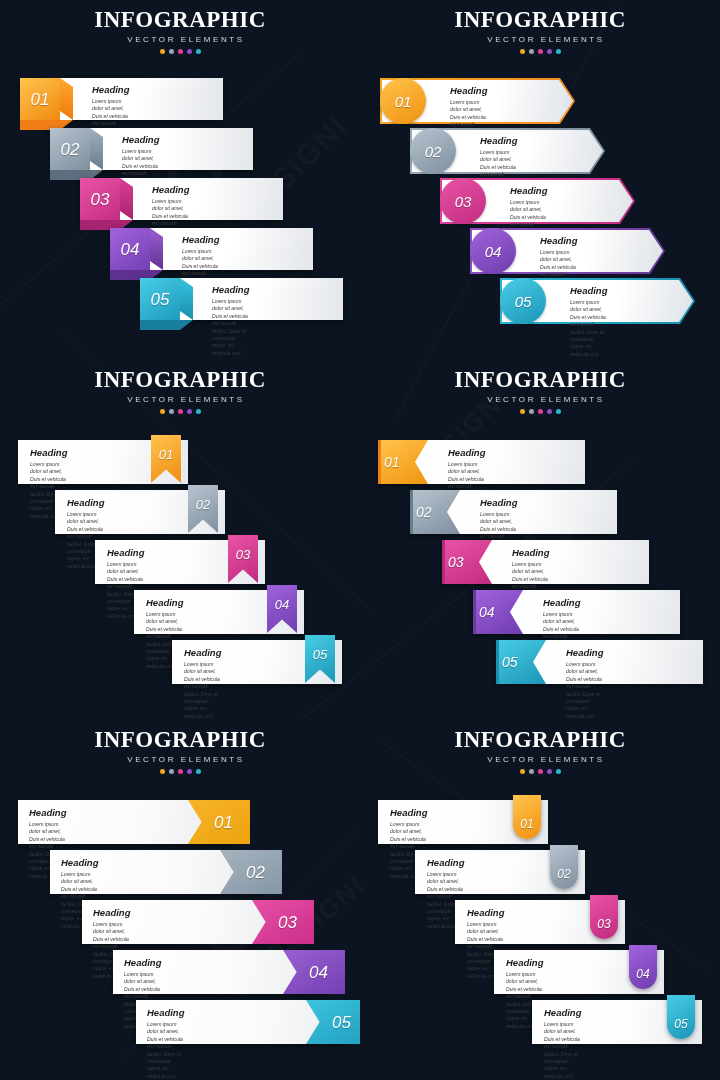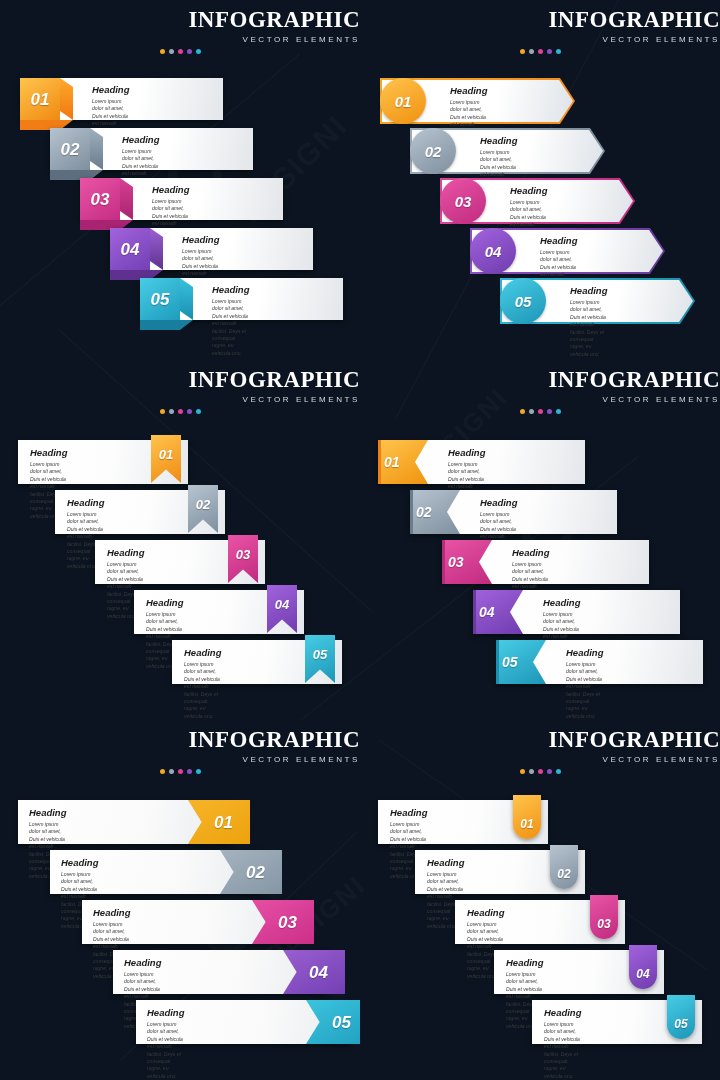--- a/index.html
+++ b/index.html
@@ -57,21 +57,21 @@
   .p1 { left: 360px; top: 0; }
   .p2 { left: 0;   top: 360px; }
   .p3 { left: 360px; top: 360px; }
   .p4 { left: 0;   top: 720px; }
   .p5 { left: 360px; top: 720px; }
 
   
   .panel-head {
     position: absolute;
     top: 8px; left: 0; right: 0;
-    text-align: right;
+    text-align: center;
   }
   .title {
     color: #ffffff;
     font-size: 23px;
     font-weight: bold;
     letter-spacing: .5px;
     line-height: 24px;
     font-family: "Liberation Serif", serif;
   }
   .subtitle {
@@ -104,21 +104,21 @@
   }
   .body {
     color: #3a3a3a;
     font-size: 5.1px;
     line-height: 7.4px;
     font-style: italic;
     max-width: 152px;
   }
   .num {
     color: #ffffff;
-    font-weight: bold;
+    font-weight: normal;
     font-style: italic;
     text-shadow: 0 1px 1px rgba(0,0,0,.28);
     line-height: 1;
   }
 
   
   .s1-bar {
     position: absolute;
     height: 42px;
     background: linear-gradient(100deg,#ffffff 0%,#ffffff 58%,#e3e6ea 100%);

